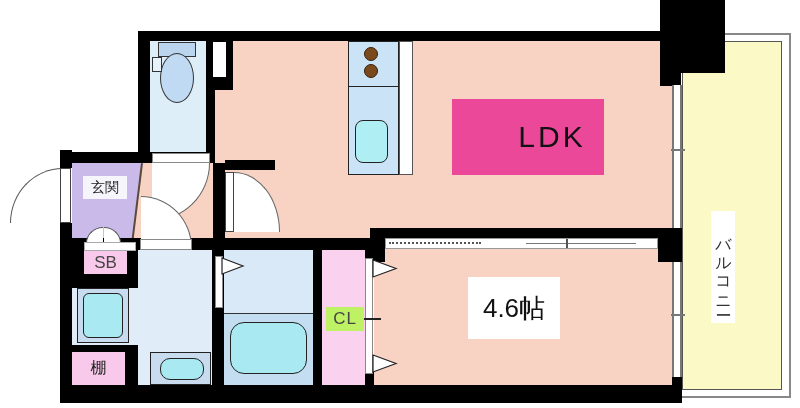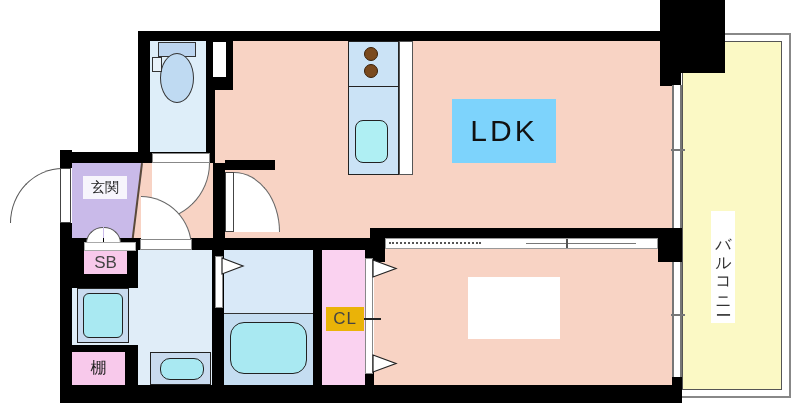--- a/index.html
+++ b/index.html
@@ -132,31 +132,32 @@
   <div class="fix" style="left:150px;top:352px;width:61px;height:33px;background:#C9DBEF;border:1.5px solid #222;">
     <div class="abs" style="left:9px;top:5px;width:42px;height:20px;background:#A9E9F2;border:1.5px solid #222;border-radius:10px;"></div>
   </div>
 
   <div class="fix lbl" style="left:84px;top:251px;width:43px;height:23px;background:#F8C9EB;font-size:17px;color:#444;">
     <span>SB</span>
   </div>
   <div class="fix lbl" style="left:72px;top:352px;width:53px;height:33px;background:#F8C9EB;font-size:16px;color:#222;">
     <span>棚</span>
   </div>
-  <div class="fix lbl" style="left:326px;top:307px;width:38px;height:24px;background:#eab308;font-size:17px;color:#444;letter-spacing:1px;">
+  <div class="fix lbl" style="left:326px;top:307px;width:38px;height:24px;background:#bef264;font-size:17px;color:#444;letter-spacing:1px;">
     <span>CL</span>
   </div>
   <div class="abs" style="left:364px;top:318px;width:17px;height:2px;background:#222;"></div>
 
-  <div class="abs" style="left:452px;top:99px;width:104px;height:64px;background:#7dd3fc;display:flex;flex-direction:column;
-              align-items:center;justify-content:center;line-height:1.0;">
+  <div class="abs" style="left:452px;top:99px;width:104px;height:76px;background:#ec4899;display:flex;flex-direction:column;
+              align-items:center;justify-content:center;line-height:1.0;padding-left:48px;">
     <span style="font-size:30px;letter-spacing:3px;">LDK</span>
   </div>
   <div class="abs" style="left:468px;top:277px;width:92px;height:62px;background:#fff;display:flex;flex-direction:column;
               align-items:center;justify-content:center;line-height:1.0;">
+    <span style="font-size:26px;">4.6帖</span>
   </div>
   <div class="abs lbl" style="left:711px;top:211px;width:24px;height:112px;background:#fff;writing-mode:vertical-rl;
               font-size:16px;color:#333;letter-spacing:2px;">
     <span>バルコニー</span>
   </div>
   <div class="abs lbl" style="left:83px;top:176px;width:44px;height:23px;background:rgba(255,255,255,0.85);font-size:14px;color:#222;">
     <span>玄関</span>
   </div>
 
 </div>

